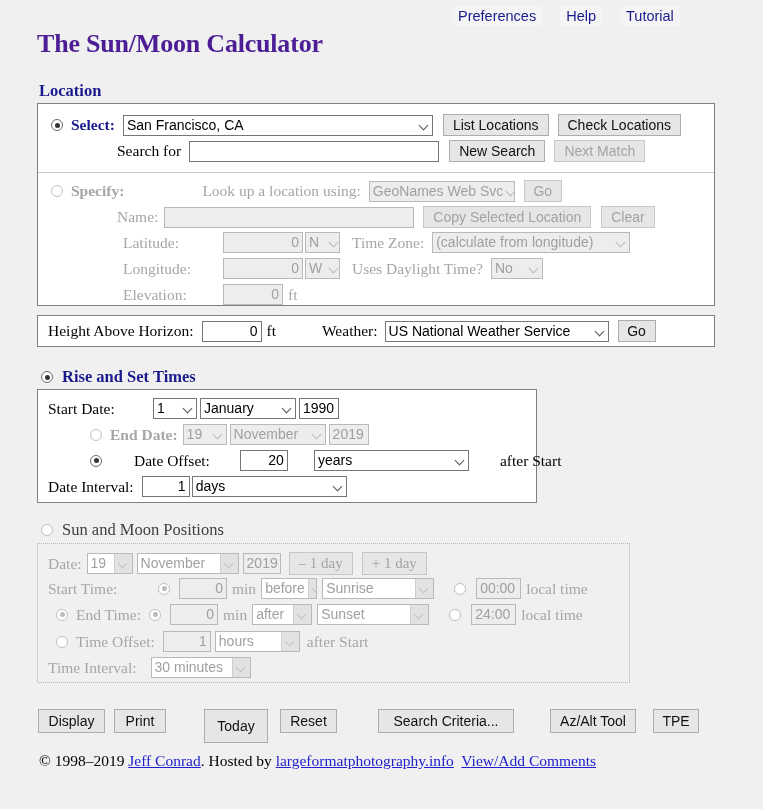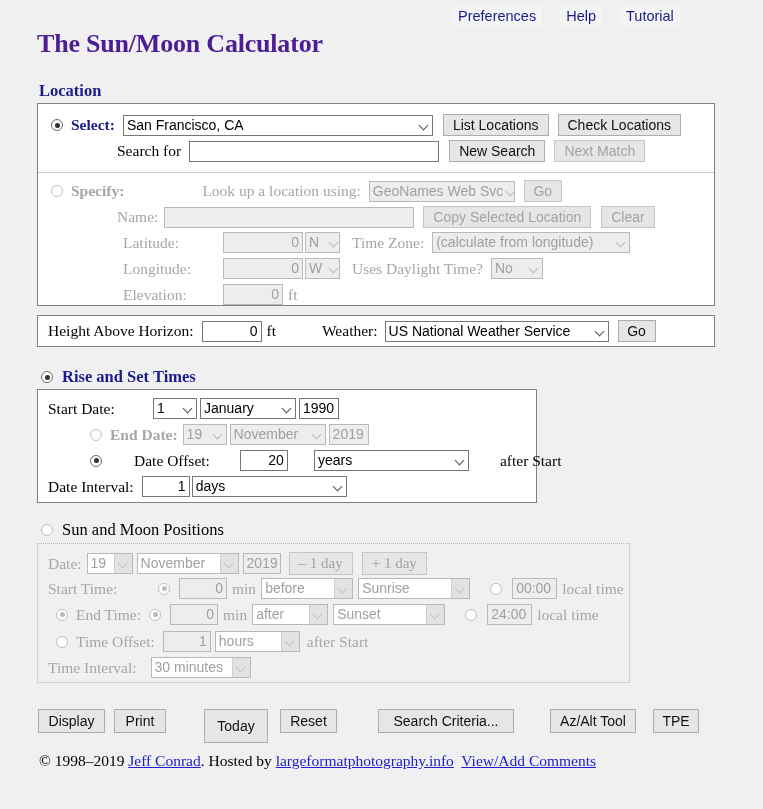--- a/index.html
+++ b/index.html
@@ -32,21 +32,21 @@
     letter-spacing: -0.2px;
   }
 
   
   .legend {
     font-family: "Liberation Serif", serif;
     font-weight: bold; font-size: 16.5px;
     color: #1a1a8c;
     display: flex; align-items: center; gap: 6px;
   }
-  .legend.dim { color: #000000; font-weight: normal; }
+  .legend.dim { color: #404040; font-weight: normal; }
 
   .panel {
     background: #fff;
     border: 1px solid #808080;
     box-sizing: border-box;
   }
   .panel.dotted {
     background: transparent;
     border: 1px dotted #b5b5b5;
   }
@@ -335,40 +335,40 @@
       <span class="inp dis" style="width:38px; margin-left:4px; text-align:left;">2019</span>
       <span class="btn dis ser" style="margin-left:8px;">– 1 day</span>
       <span class="btn dis ser" style="margin-left:9px;">+ 1 day</span>
     </div>
 
     <div class="row abs" style="left:10px; top:34px;">
       <span class="lbl dim" style="width:96px; display:inline-block;">Start Time:</span>
       <span class="radio dim on" style="margin-left:14px;"></span>
       <span class="inp dis num" style="width:48px; margin-left:9px;">0</span>
       <span class="lbl dim" style="margin-left:5px;">min</span>
-      <span class="sel split dis2" style="width:92px; margin-left:5px;">
+      <span class="sel split dis2" style="width:56px; margin-left:5px;">
         <span>before</span>
         <span class="caret"></span>
       </span>
       <span class="sel split dis2" style="width:112px; margin-left:5px;">
         <span>Sunrise</span>
         <span class="caret"></span>
       </span>
       <span class="radio dim" style="margin-left:20px;"></span>
       <span class="inp dis" style="width:45px; margin-left:10px; text-align:left;">00:00</span>
       <span class="lbl dim" style="margin-left:5px;">local time</span>
     </div>
 
     <div class="row abs" style="left:18px; top:60px;">
       <span class="radio dim on"></span>
       <span class="lbl dim" style="margin-left:8px;">End Time:</span>
       <span class="radio dim on" style="margin-left:8px;"></span>
       <span class="inp dis num" style="width:48px; margin-left:9px;">0</span>
       <span class="lbl dim" style="margin-left:5px;">min</span>
-      <span class="sel split dis2" style="width:76px; margin-left:5px;">
+      <span class="sel split dis2" style="width:60px; margin-left:5px;">
         <span>after</span>
         <span class="caret"></span>
       </span>
       <span class="sel split dis2" style="width:112px; margin-left:5px;">
         <span>Sunset</span>
         <span class="caret"></span>
       </span>
       <span class="radio dim" style="margin-left:20px;"></span>
       <span class="inp dis" style="width:45px; margin-left:10px; text-align:left;">24:00</span>
       <span class="lbl dim" style="margin-left:5px;">local time</span>

